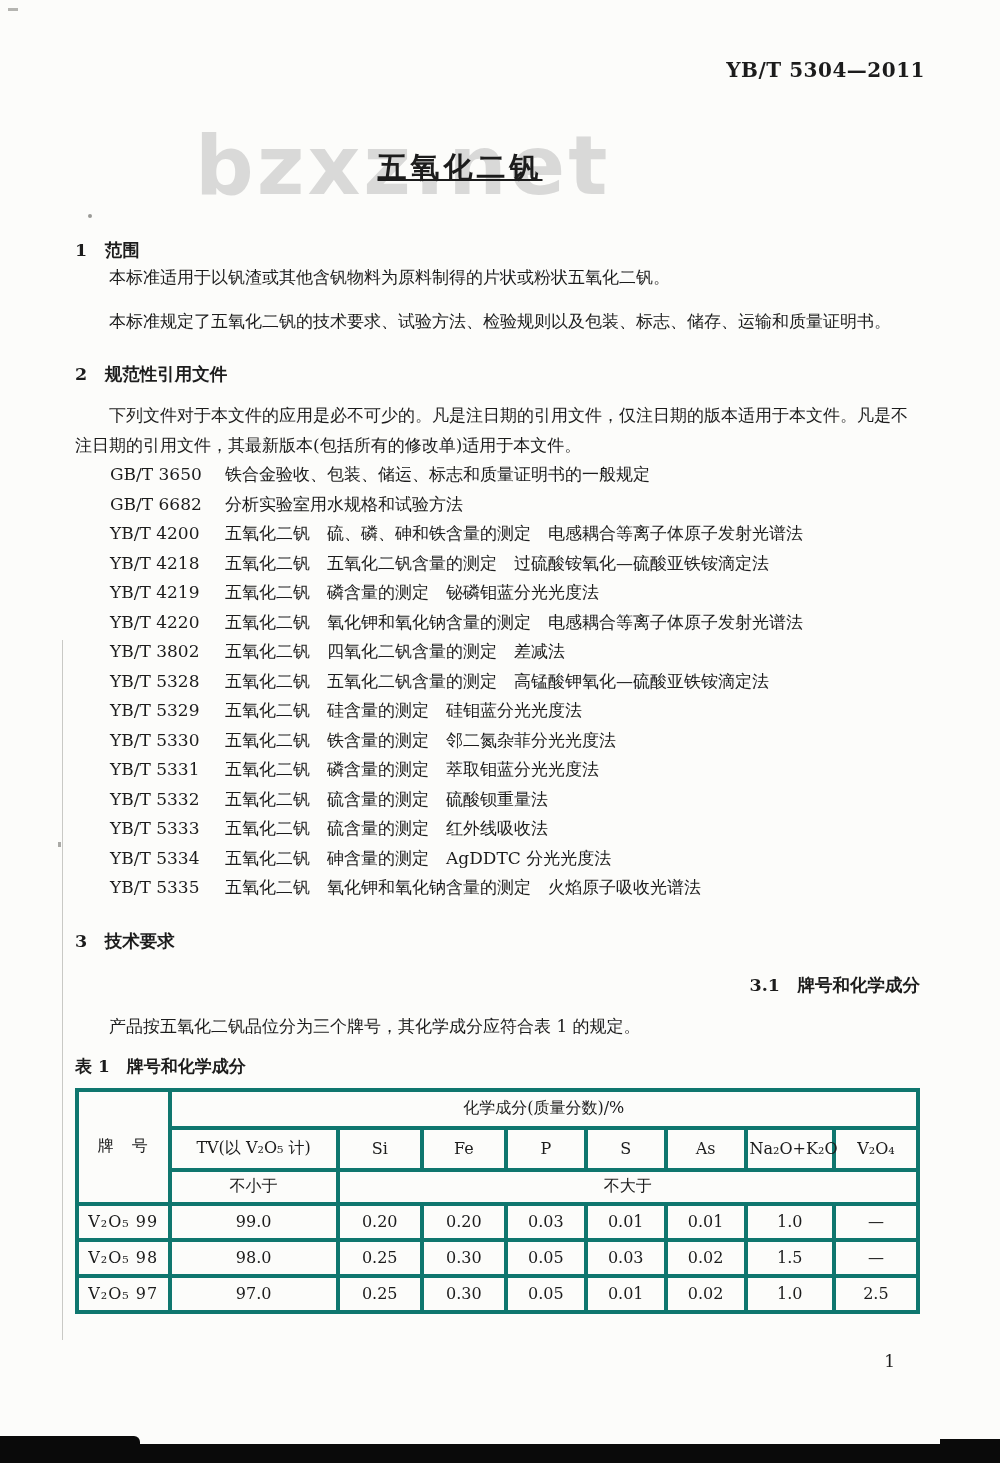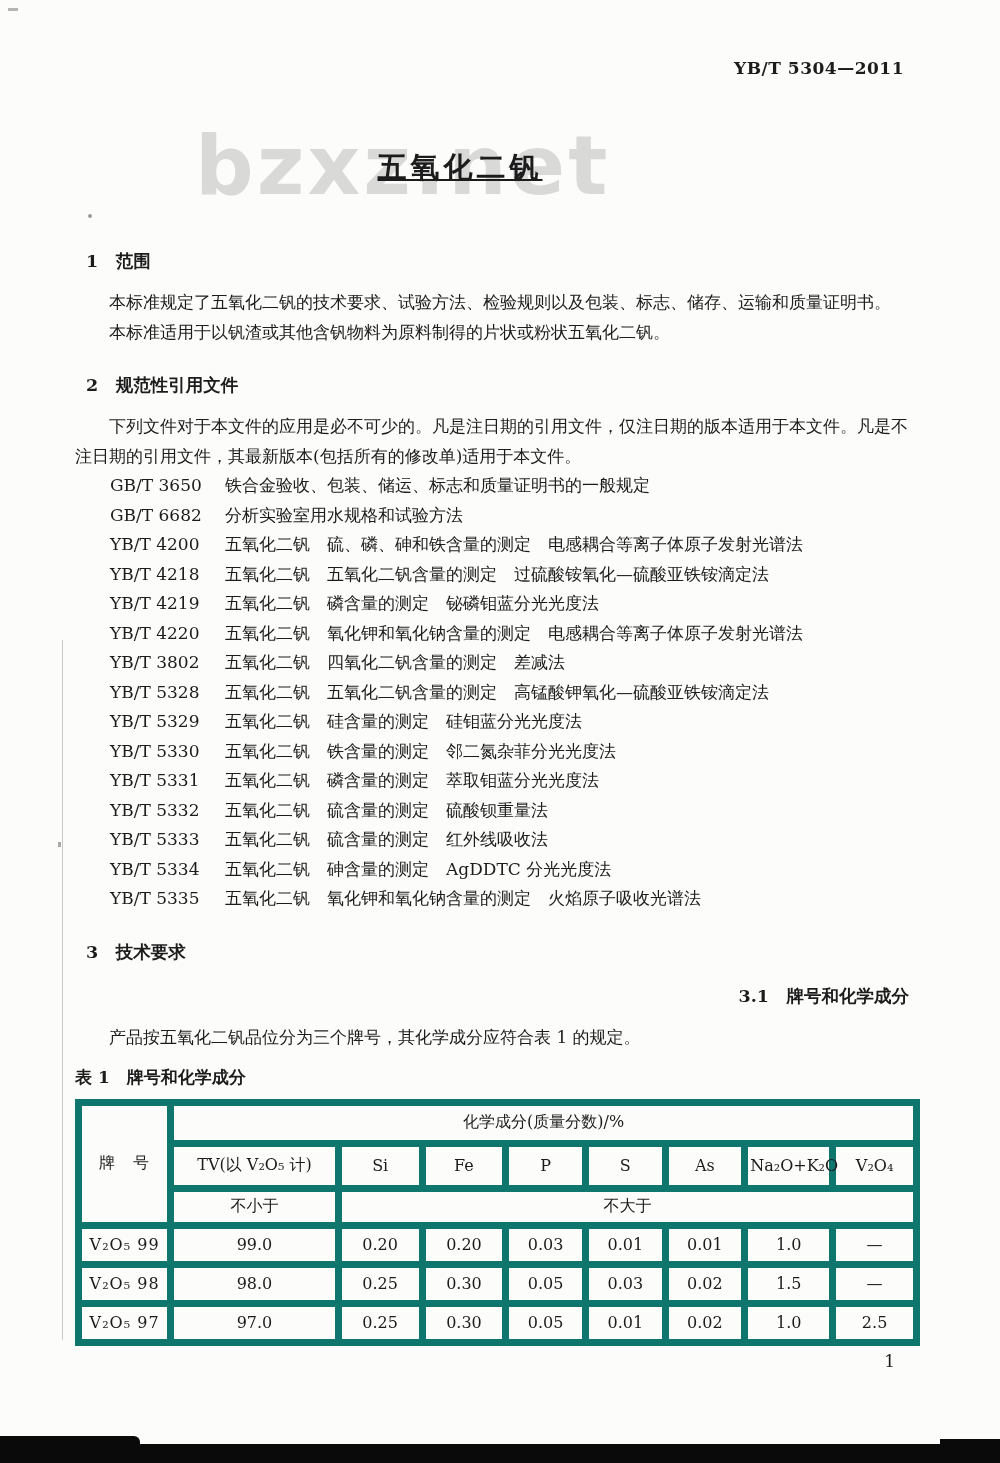--- a/index.html
+++ b/index.html
@@ -8,42 +8,42 @@
     width:1000px; height:1463px;
     margin:0 auto;
     background:#fcfcfa;
     font-family:"DejaVu Serif","Liberation Serif",serif;
     color:#1c1c1c;
     overflow:hidden;
   }
   .pre { white-space:pre-wrap; }
 
   .doc-number {
-    position:absolute; top:58px; right:96px;
-    font-size:17px; font-weight:bold; letter-spacing:.5px;
+    position:absolute; top:58px; right:75px;
+    font-size:20px; font-weight:bold; letter-spacing:.5px;
   }
   .watermark {
     position:absolute; top:118px; left:195px;
     font-family:"DejaVu Sans","Liberation Sans",sans-serif;
     font-size:82px; font-weight:bold;
     color:rgba(175,175,175,.45);
     letter-spacing:3px;
     user-select:none;
   }
   .doc-title {
     position:absolute; top:148px; left:0; width:920px;
     text-align:center;
     font-size:29px; font-weight:bold; letter-spacing:4px;text-decoration:underline;
   }
 
   .content { position:absolute; left:75px; top:238px; width:845px; }
 
   .sec-heading {
     font-size:17.5px; font-weight:bold;
-    margin:11px; line-height:24px;
+    margin:0; line-height:24px;
   }
   .para {
     font-size:17px; line-height:30px;
     text-indent:2em; margin:0;
   }
   .mt16 { margin-top:14px; }
   .mt24 { margin-top:26px; }
   .mt18 { margin-top:20px;text-align:right; }
 
   .ref-list { }
@@ -59,21 +59,21 @@
     text-align:left;
     font-size:17px; font-weight:bold;
   }
   table.spec {
     margin-top:10px;
     border-collapse:collapse;
     width:845px; table-layout:fixed;
     font-size:16px;
   }
   table.spec td {
-    border:7px solid #0f766e;
+    border:4px solid #0f766e;
     text-align:center; vertical-align:middle;
     padding:4px 2px;
     height:24px;
   }
   table.spec tr.hdr-group td { height:26px; }
   table.spec tr.hdr-cols td { height:30px; }
   table.spec tr.hdr-limits td { height:22px; }
   .brand-cell { letter-spacing:1px; }
 
   .page-number {
@@ -95,22 +95,22 @@
 
 <div class="page">
 
   <div class="doc-number">YB/T 5304—2011</div>
   <div class="watermark">bzxz.net</div>
   <div class="doc-title">五氧化二钒</div>
 
   <div class="content">
 
     <p class="sec-heading pre">1　范围</p>
+    <p class="para">本标准适用于以钒渣或其他含钒物料为原料制得的片状或粉状五氧化二钒。</p>
     <p class="para mt16">本标准规定了五氧化二钒的技术要求、试验方法、检验规则以及包装、标志、储存、运输和质量证明书。</p>
-    <p class="para">本标准适用于以钒渣或其他含钒物料为原料制得的片状或粉状五氧化二钒。</p>
 
     <p class="sec-heading pre mt24">2　规范性引用文件</p>
     <p class="para mt16">下列文件对于本文件的应用是必不可少的。凡是注日期的引用文件，仅注日期的版本适用于本文件。凡是不注日期的引用文件，其最新版本(包括所有的修改单)适用于本文件。</p>
 
     <div class="ref-list">
       <div class="ref-item">
           <span class="ref-code">GB/T 3650</span>
           <span class="ref-text pre">铁合金验收、包装、储运、标志和质量证明书的一般规定</span>
         </div>
       <div class="ref-item">

